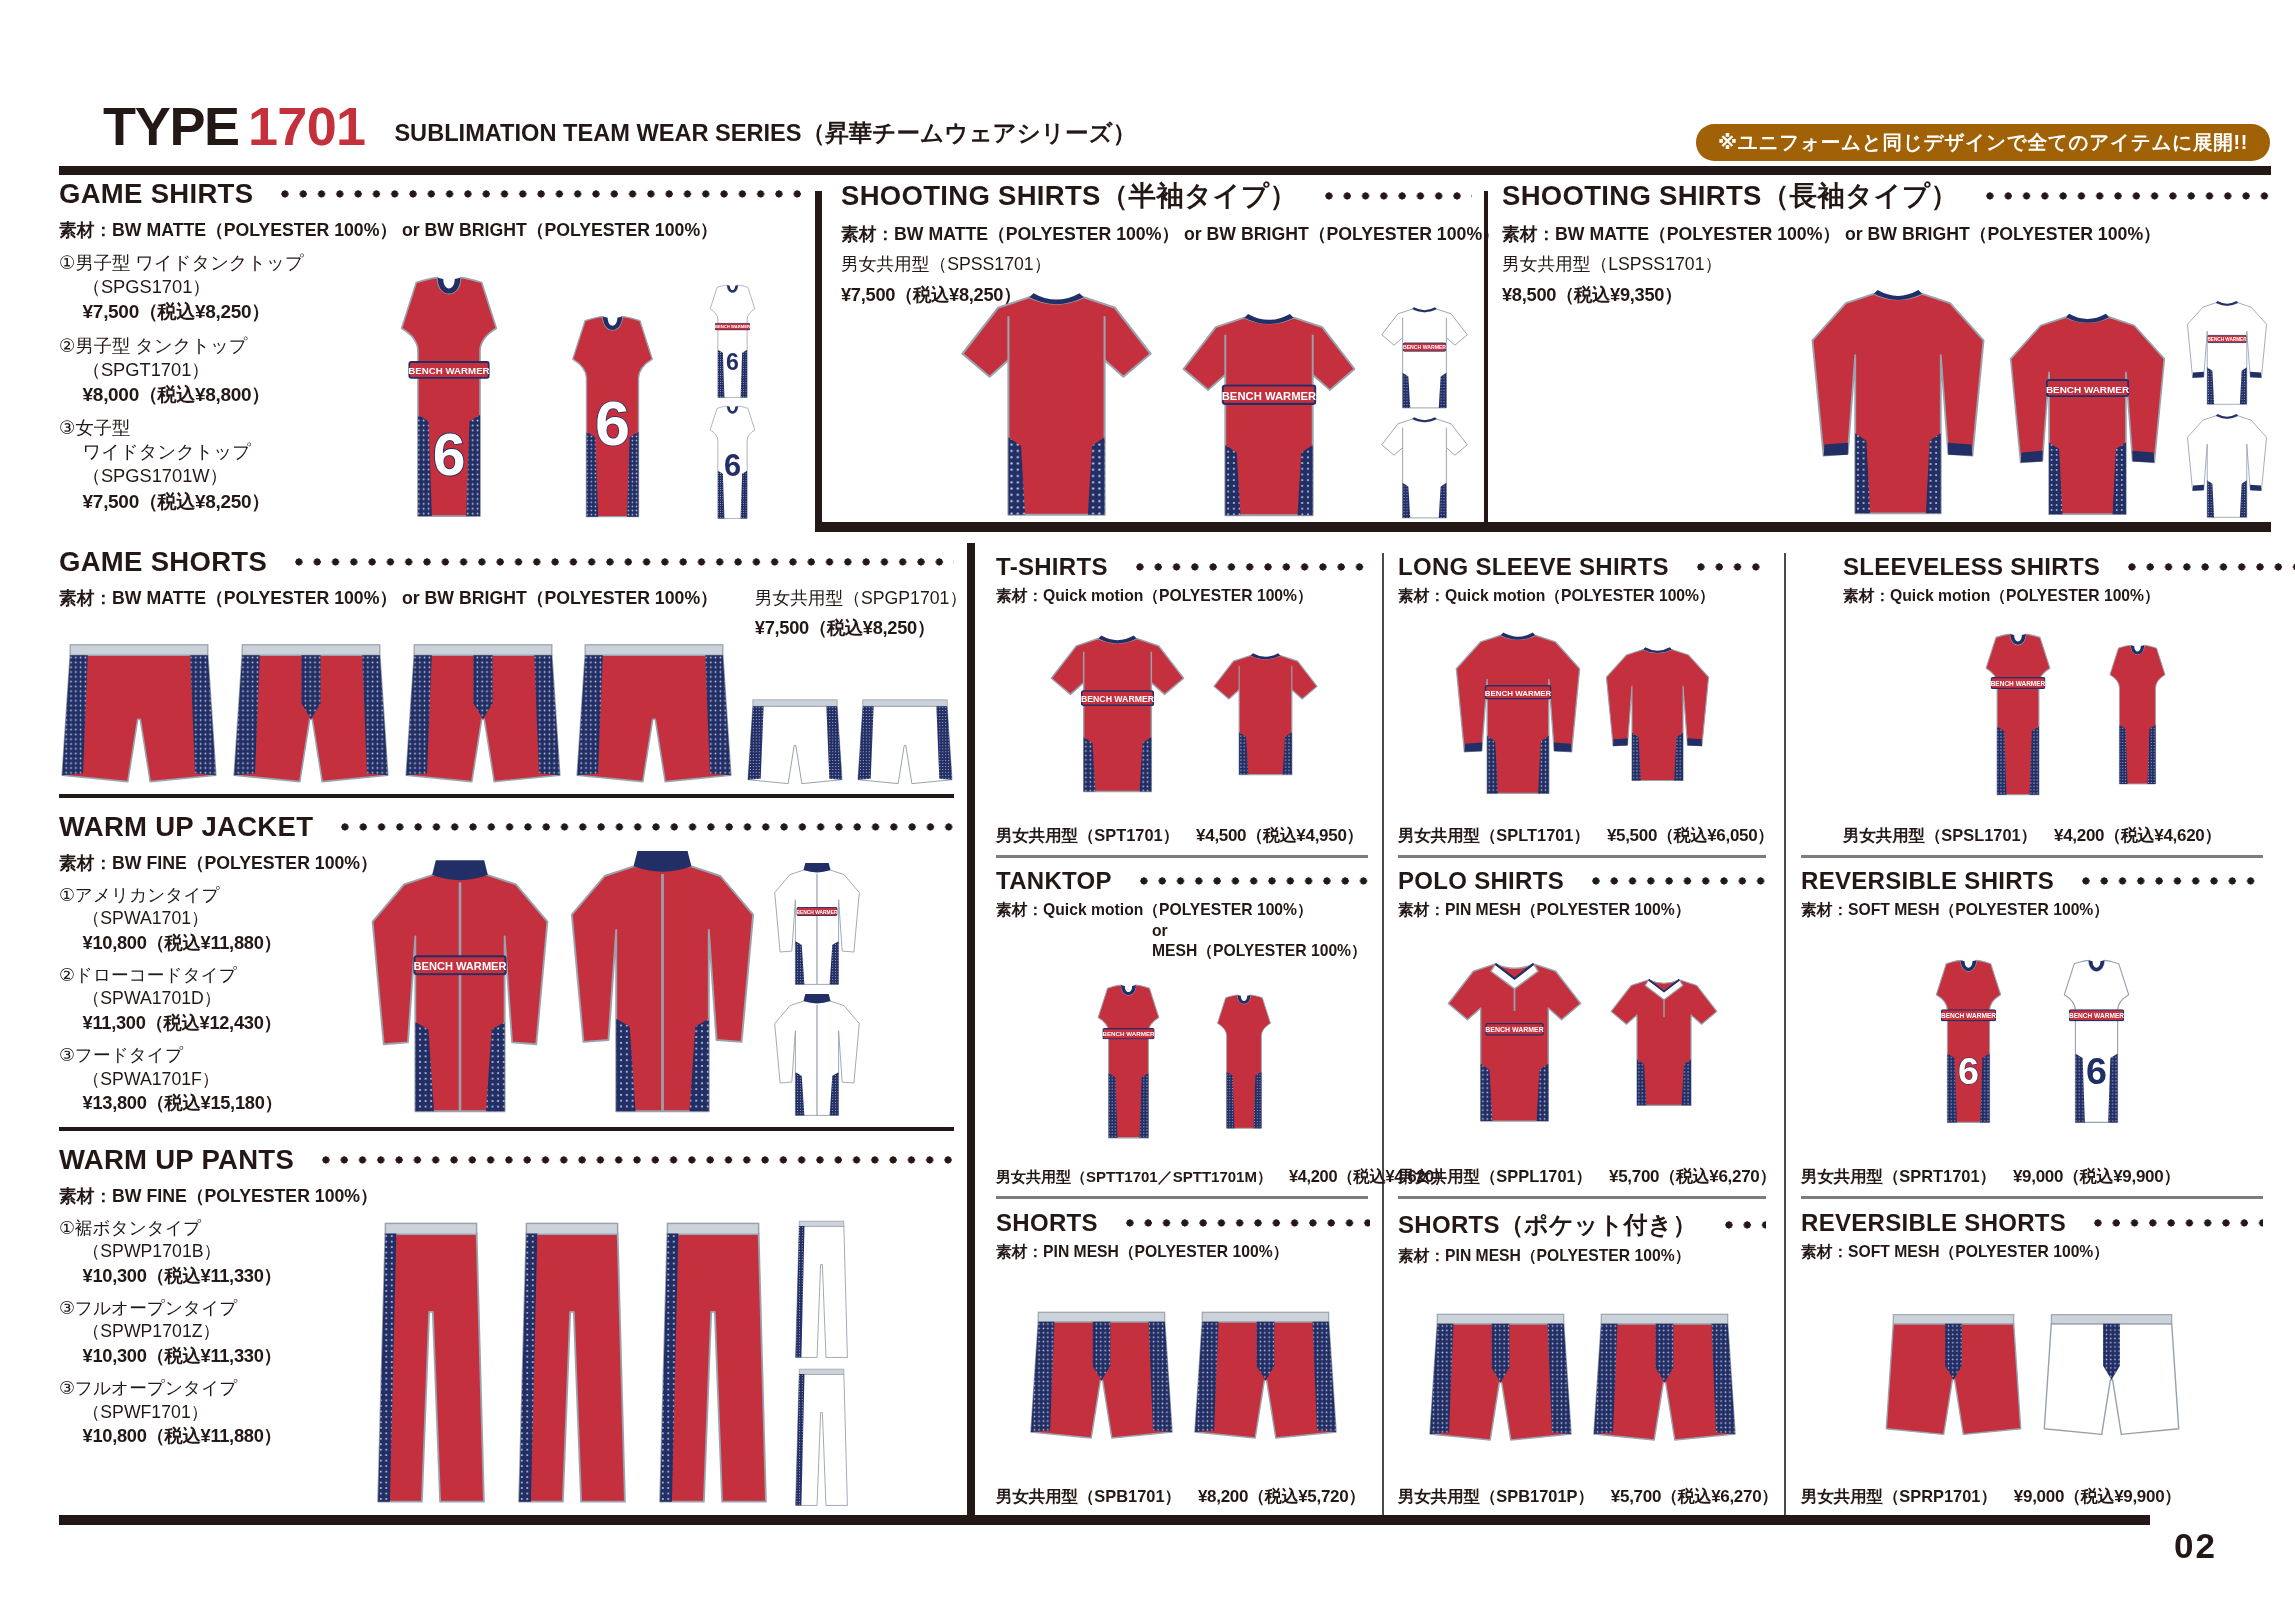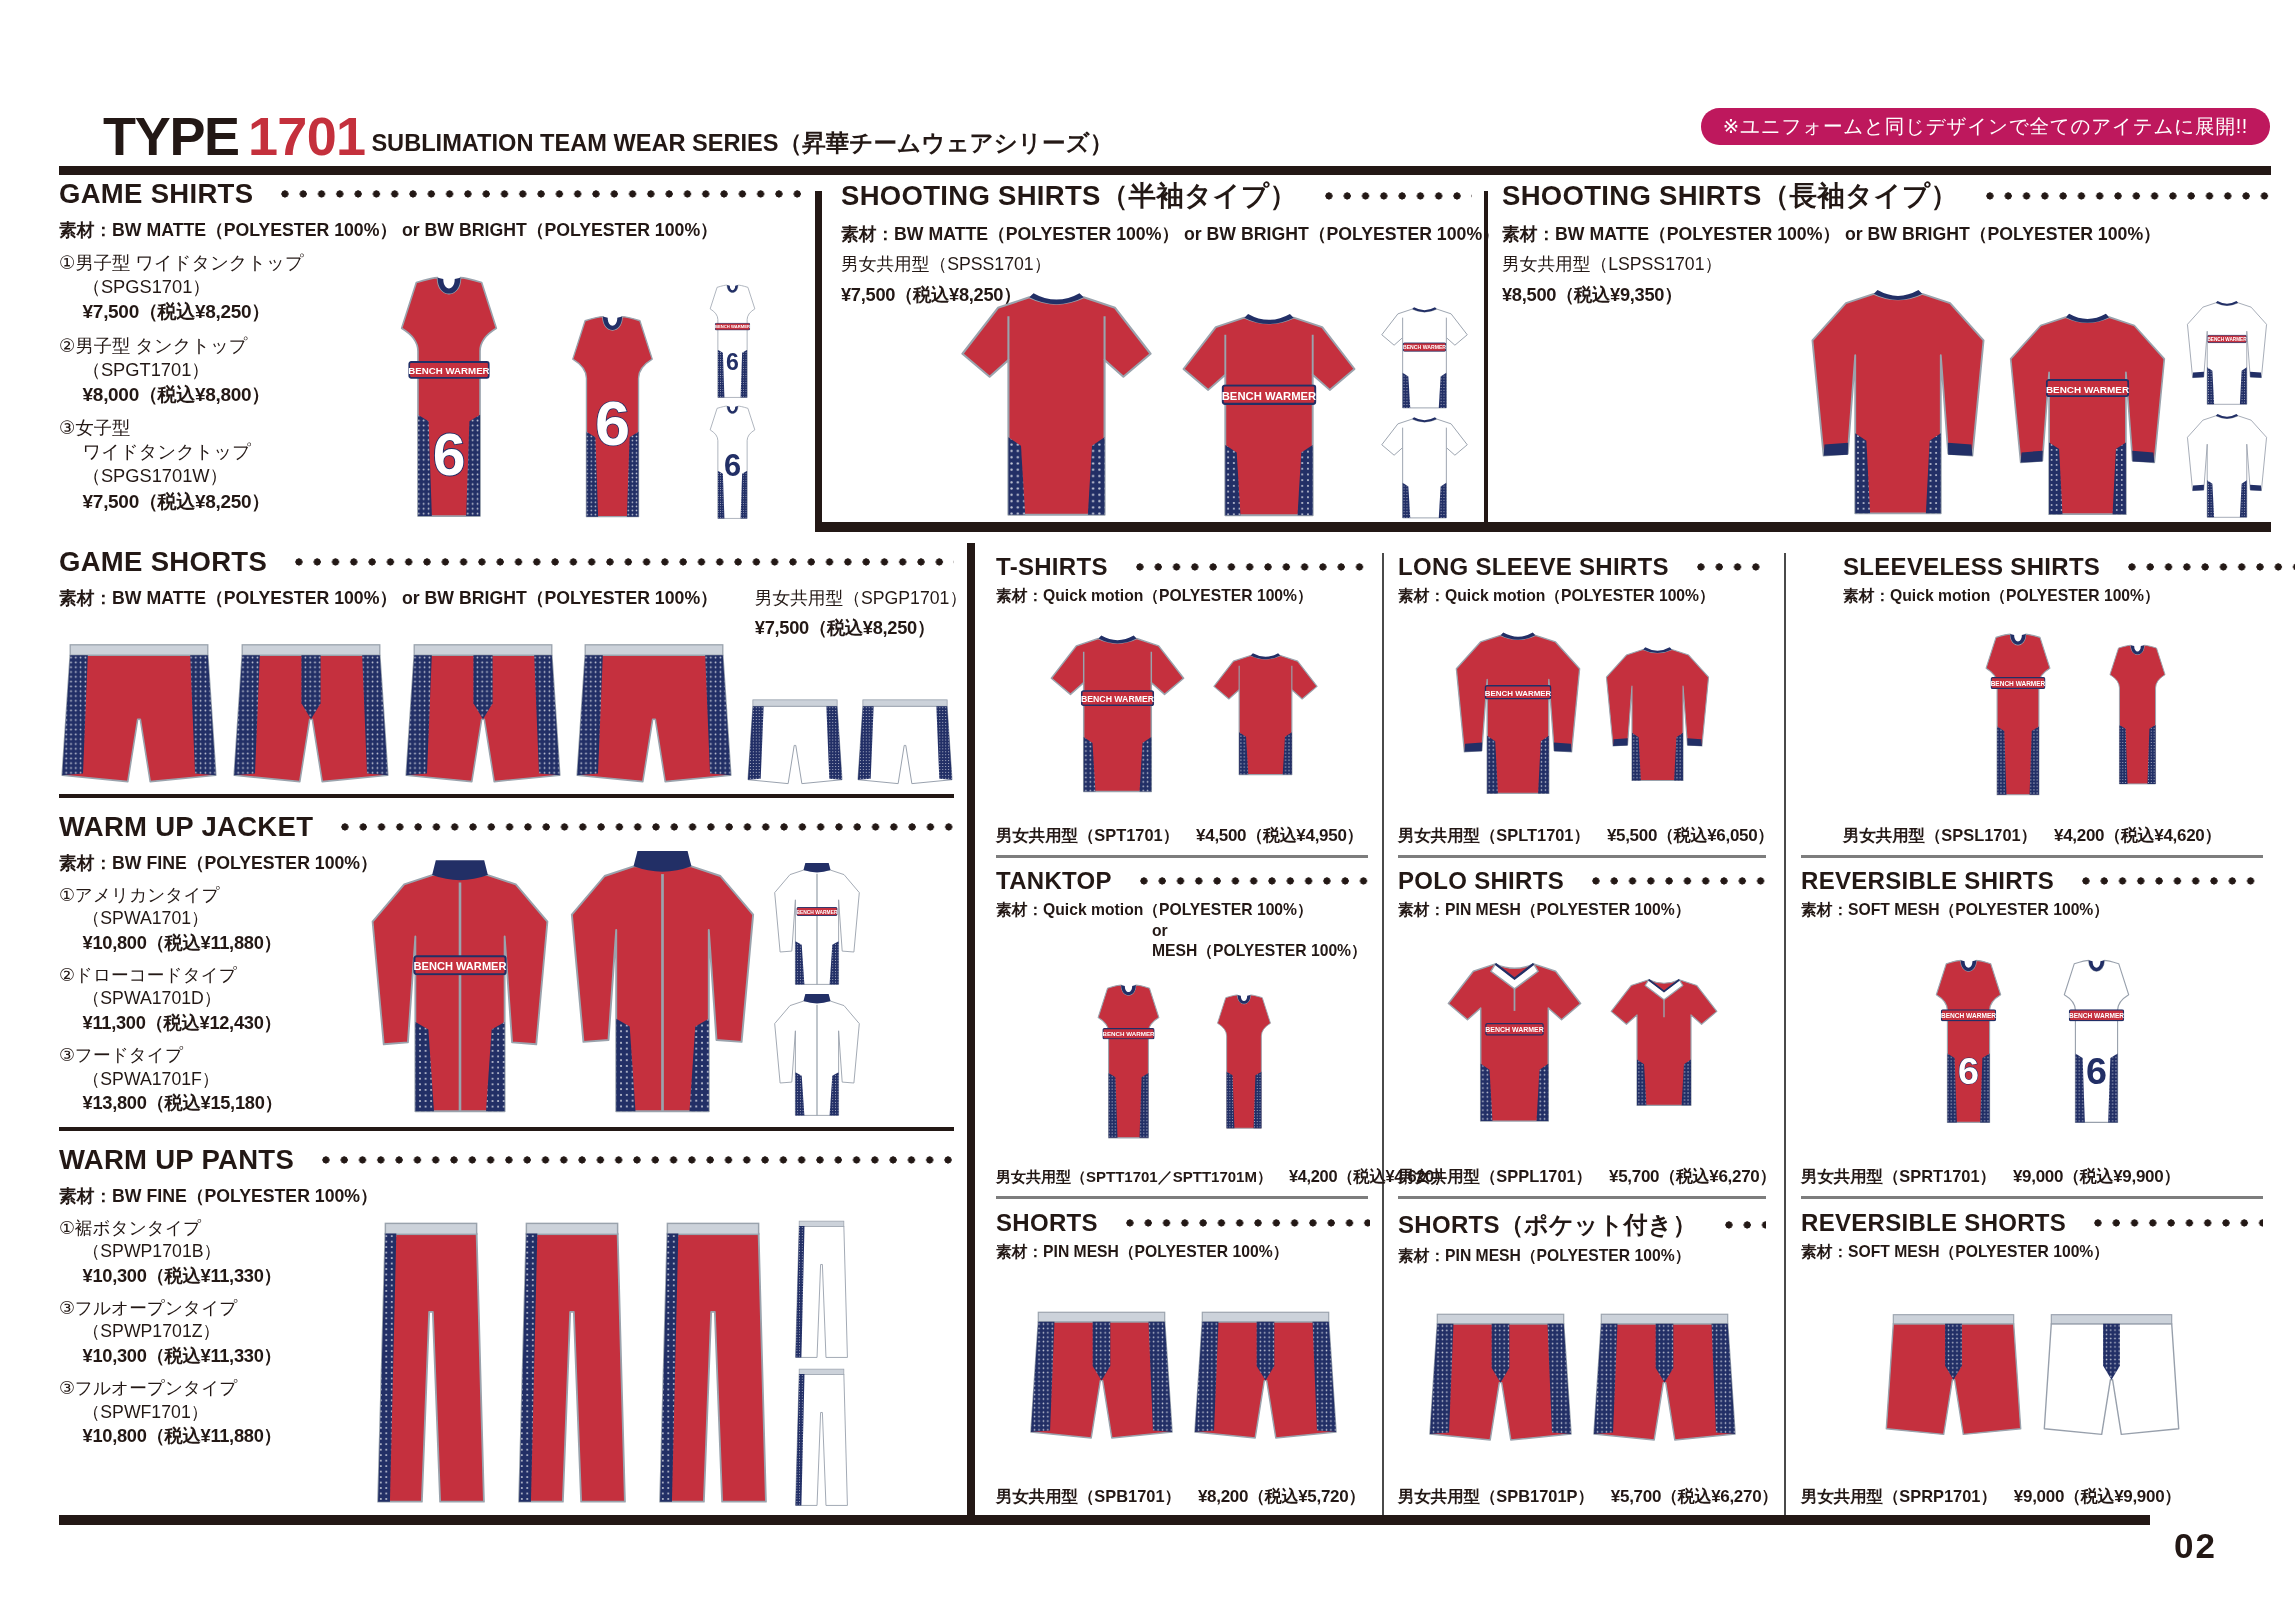--- a/index.html
+++ b/index.html
@@ -5,27 +5,27 @@
   * { margin:0; padding:0; box-sizing:border-box; }
   html,body { background:#ffffff; }
   body {
     width:2295px; height:1623px; position:relative;
     font-family:"Liberation Sans","DejaVu Sans",sans-serif;
     color:#231815; overflow:hidden;
   }
   .abs { position:absolute; }
 
   
-  .hdr-row { left:103px; top:99px; display:flex; align-items:flex-end; gap:6px;margin-top:10px; }
+  .hdr-row { left:103px; top:99px; display:flex; align-items:flex-end; gap:29px; }
   .t-type  { font-size:54px; font-weight:800; letter-spacing:-1.3px; line-height:1; }
   .t-num   { font-size:54px; font-weight:800; letter-spacing:-0.7px; line-height:1; color:#c4303c; margin-left:9.2px;}
   .t-sub   { font-size:23.6px; font-weight:800; padding-bottom:3.9px; letter-spacing:0px; }
   .badge {
-    right:25px; top:108px; height:37px; border-radius:18.3px; background:#be185d;
-    color:#fff; font-size:19.6px; font-weight:400; display:flex; align-items:center;
+    right:25px; top:124px; height:37px; border-radius:18.3px; background:#a16207;
+    color:#fff; font-size:19.6px; font-weight:700; display:flex; align-items:center;
     padding:0 22px; letter-spacing:0.7px;
   }
   .bar { background:#231815; }
 
   
   .sec-title { display:flex; align-items:center; gap:28px; font-weight:800; }
   .sec-title .t { white-space:nowrap; letter-spacing:0.3px; }
   .big  .t { font-size:27.5px; }
   .mid  .t { font-size:24px; }
   .dots { flex:1; height:7.9px;

